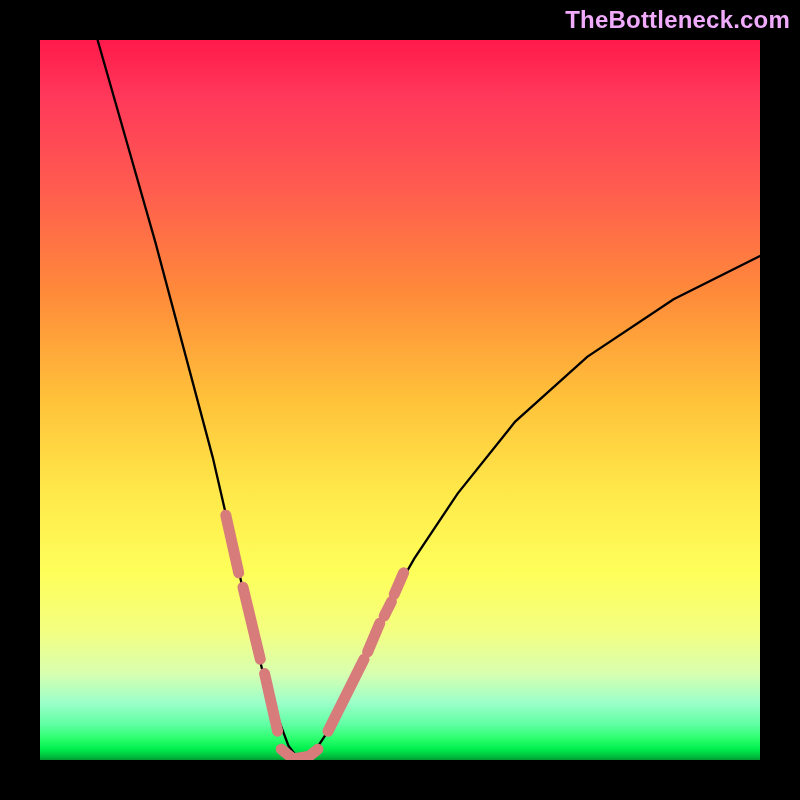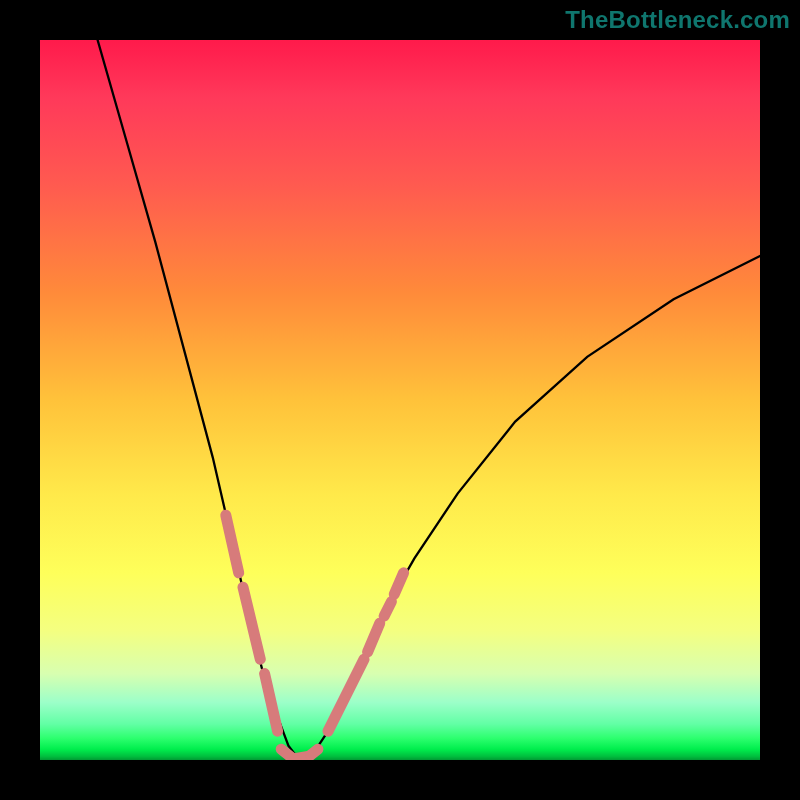--- a/index.html
+++ b/index.html
@@ -10,21 +10,21 @@
     height: 800px;
     background: #000;
   }
   .watermark {
     position: absolute;
     top: 6px;
     right: 10px;
     font-family: Arial, Helvetica, sans-serif;
     font-size: 24px;
     font-weight: 600;
-    color: #0f766e;
+    color: #f0abfc;
     letter-spacing: 0.2px;
     z-index: 10;
   }
   .plot {
     position: absolute;
     left: 40px;
     top: 40px;
     width: 720px;
     height: 720px;
     overflow: hidden;

